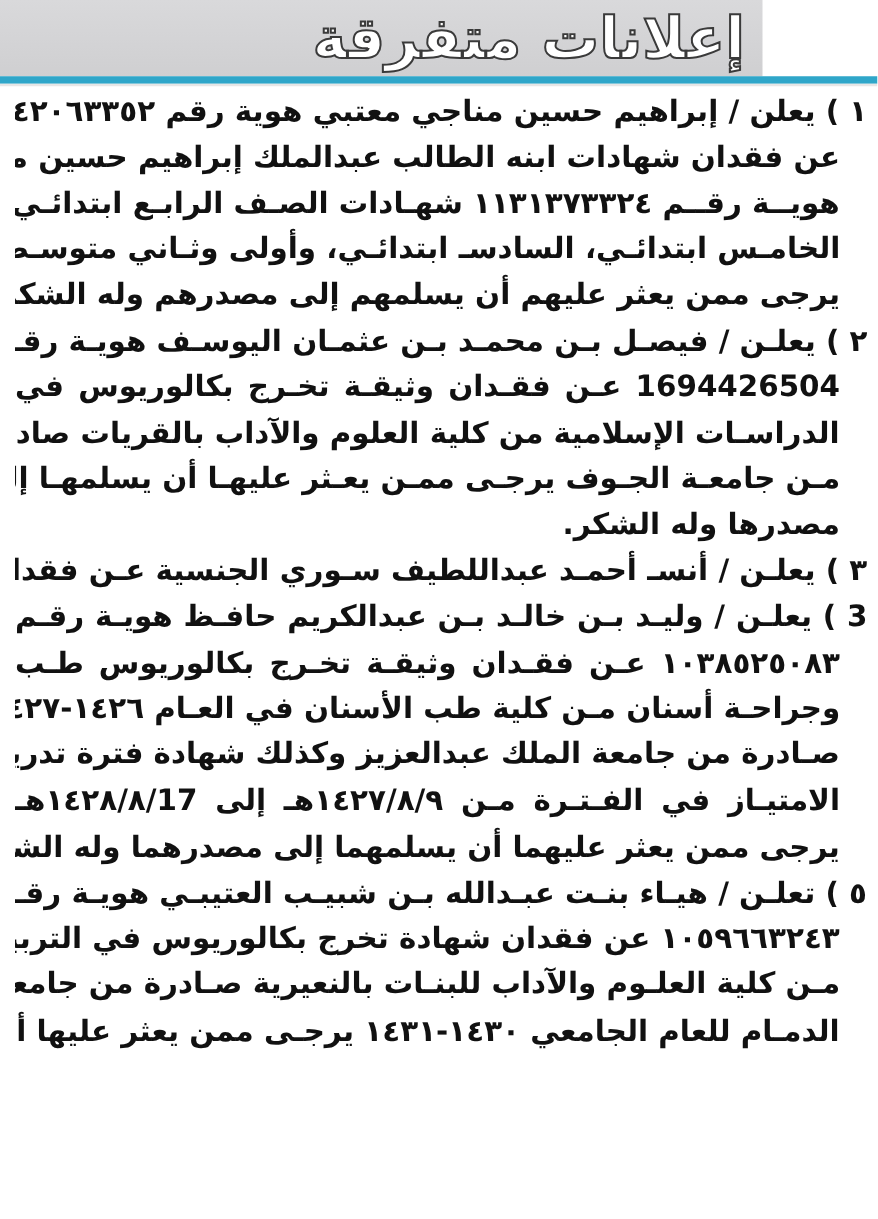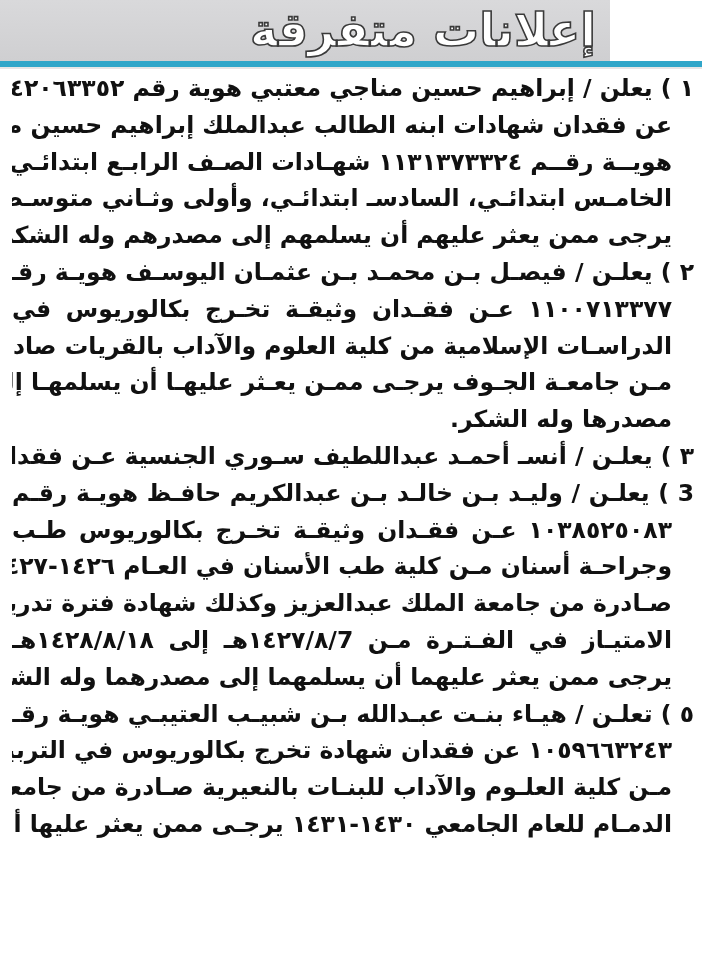--- a/index.html
+++ b/index.html
@@ -97,36 +97,36 @@
   <div class="ad">
     <span class="ad-line first">١ ) يعلن / إبراهيم حسين مناجي معتبي هوية رقم ١٠٤٢٠٦٣٣٥٢</span>
     <span class="ad-line cont">عن فقدان شهادات ابنه الطالب عبدالملك إبراهيم حسين معتبي</span>
     <span class="ad-line cont">هويــة رقــم ١١٣١٣٧٣٣٢٤ شهـادات الصـف الرابـع ابتدائـي،</span>
     <span class="ad-line cont">الخامـس ابتدائـي، السادسـ ابتدائـي، وأولى وثـاني متوسـط</span>
     <span class="ad-line cont last">يرجى ممن يعثر عليهم أن يسلمهم إلى مصدرهم وله الشكر.</span>
   </div>
 
   <div class="ad">
     <span class="ad-line first">٢ ) يعلـن / فيصـل بـن محمـد بـن عثمـان اليوسـف هويـة رقـم</span>
-    <span class="ad-line cont">١١٠٠٧١٣٣٧٧ عـن فقـدان وثيقـة تخـرج بكالوريوس في</span>
+    <span class="ad-line cont">1694426504 عـن فقـدان وثيقـة تخـرج بكالوريوس في</span>
     <span class="ad-line cont">الدراسـات الإسلامية من كلية العلوم والآداب بالقريات صادرة</span>
     <span class="ad-line cont">مـن جامعـة الجـوف يرجـى ممـن يعـثر عليهـا أن يسلمهـا إلى</span>
     <span class="ad-line cont last">مصدرها وله الشكر.</span>
   </div>
 
   <div class="ad">
     <span class="ad-line first">٣ ) يعلـن / أنسـ أحمـد عبداللطيف سـوري الجنسية عـن فقدان</span>
   </div>
 
   <div class="ad">
     <span class="ad-line first">3 ) يعلـن / وليـد بـن خالـد بـن عبدالكريم حافـظ هويـة رقـم</span>
     <span class="ad-line cont">١٠٣٨٥٢٥٠٨٣ عـن فقـدان وثيقـة تخـرج بكالوريوس طـب</span>
     <span class="ad-line cont">وجراحـة أسنان مـن كلية طب الأسنان في العـام ١٤٢٦-١٤٢٧</span>
     <span class="ad-line cont">صـادرة من جامعة الملك عبدالعزيز وكذلك شهادة فترة تدريب</span>
-    <span class="ad-line cont">الامتيـاز في الفـتـرة مـن ١٤٢٧/٨/7هـ إلى ١٤٢٨/٨/١٨هـ</span>
+    <span class="ad-line cont">الامتيـاز في الفـتـرة مـن ١٤٢٧/٨/٩هـ إلى ١٤٢٨/٨/17هـ</span>
     <span class="ad-line cont last">يرجى ممن يعثر عليهما أن يسلمهما إلى مصدرهما وله الشكر.</span>
   </div>
 
   <div class="ad">
     <span class="ad-line first">٥ ) تعلـن / هيـاء بنـت عبـدالله بـن شبيـب العتيبـي هويـة رقـم</span>
     <span class="ad-line cont">١٠٥٩٦٦٣٢٤٣ عن فقدان شهادة تخرج بكالوريوس في التربية</span>
     <span class="ad-line cont">مـن كلية العلـوم والآداب للبنـات بالنعيرية صـادرة من جامعة</span>
     <span class="ad-line cont">الدمـام للعام الجامعي ١٤٣٠-١٤٣١ يرجـى ممن يعثر عليها أن</span>
   </div>
 

